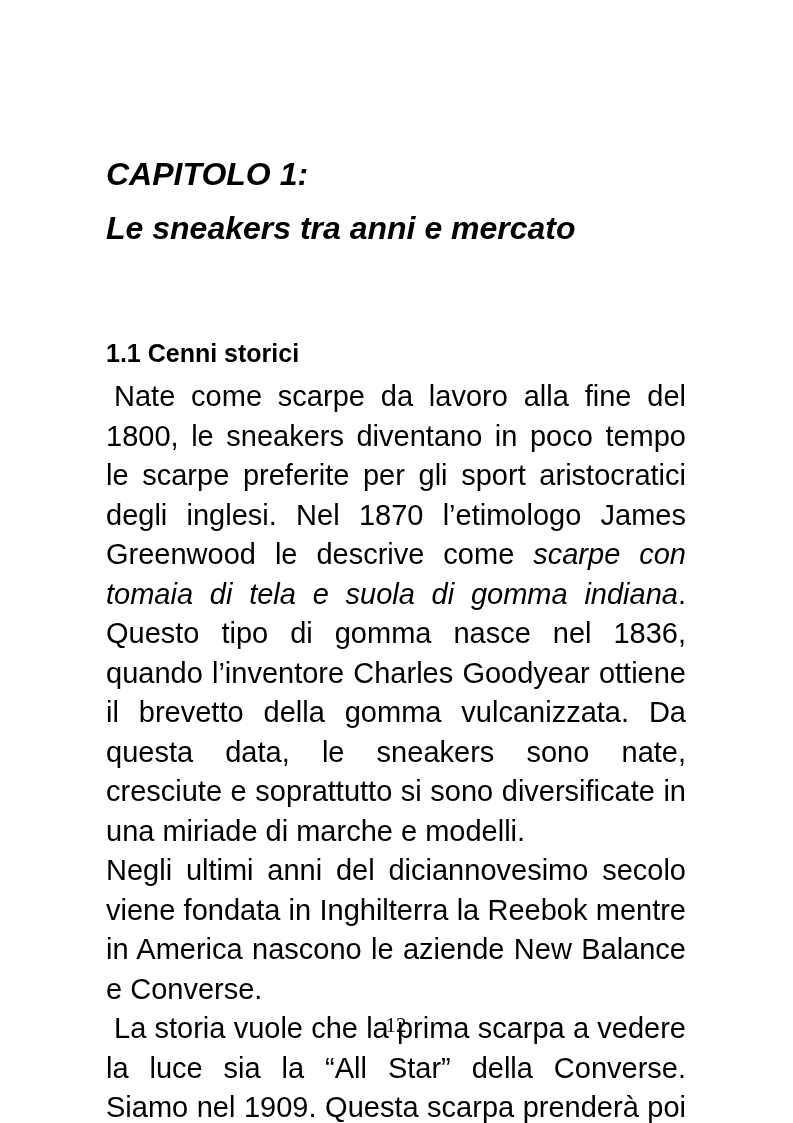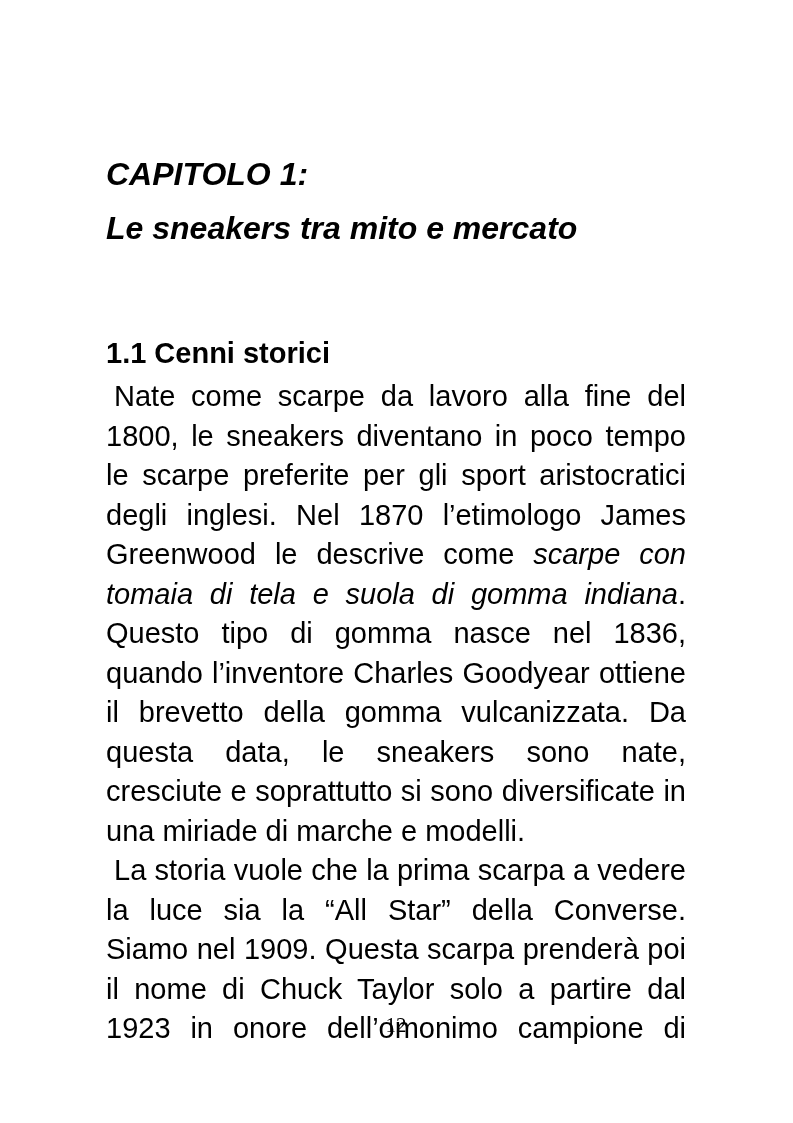--- a/index.html
+++ b/index.html
@@ -28,21 +28,21 @@
     line-height: 54px;
     font-weight: bold;
     font-style: italic;
     letter-spacing: 0;
   }
   .chapter-title .title-line {
     display: block;
   }
   .section-heading {
     margin: 81px 0 0 0;
-    font-size: 29px;
+    font-size: 25px;
     line-height: 34px;
     font-weight: bold;
   }
   .body-text {
     margin-top: 7px;
     font-size: 29px;
     line-height: 39.5px;
     text-align: justify;
     text-justify: inter-word;
   }
@@ -71,28 +71,29 @@
   }
 </style>
 </head>
 <body>
 
 <div class="page">
   <div class="content">
 
     <h1 class="chapter-title">
       <span class="title-line">CAPITOLO 1:</span>
-      <span class="title-line">Le sneakers tra mito e mercato</span>
+      <span class="title-line">Le sneakers tra anni e mercato</span>
     </h1>
 
     <h2 class="section-heading">1.1 Cenni storici</h2>
 
     <div class="body-text">
       <p class="first-line-indent"><span>Nate come scarpe da lavoro alla fine del 1800, le sneakers diventano in poco tempo le scarpe preferite per gli sport aristocratici degli inglesi. Nel 1870 l’etimologo James Greenwood le descrive come </span><em>scarpe con tomaia di tela e suola di gomma indiana</em><span>. Questo tipo di gomma nasce nel 1836, quando l’inventore Charles Goodyear ottiene il brevetto della gomma vulcanizzata. Da questa data, le sneakers sono nate, cresciute e soprattutto si sono diversificate in una miriade di marche e modelli.</span></p>
 
+      <p>Negli ultimi anni del diciannovesimo secolo viene fondata in Inghilterra la Reebok mentre in America nascono le aziende New Balance e Converse.</p>
 
       <p class="first-line-indent justify-last-line">La storia vuole che la prima scarpa a vedere la luce sia la “All Star” della Converse. Siamo nel 1909. Questa scarpa prenderà poi il nome di Chuck Taylor solo a partire dal 1923 in onore dell’omonimo campione di</p>
     </div>
 
   </div>
 
   <div class="page-number">12</div>
 </div>
 
 </body></html>

